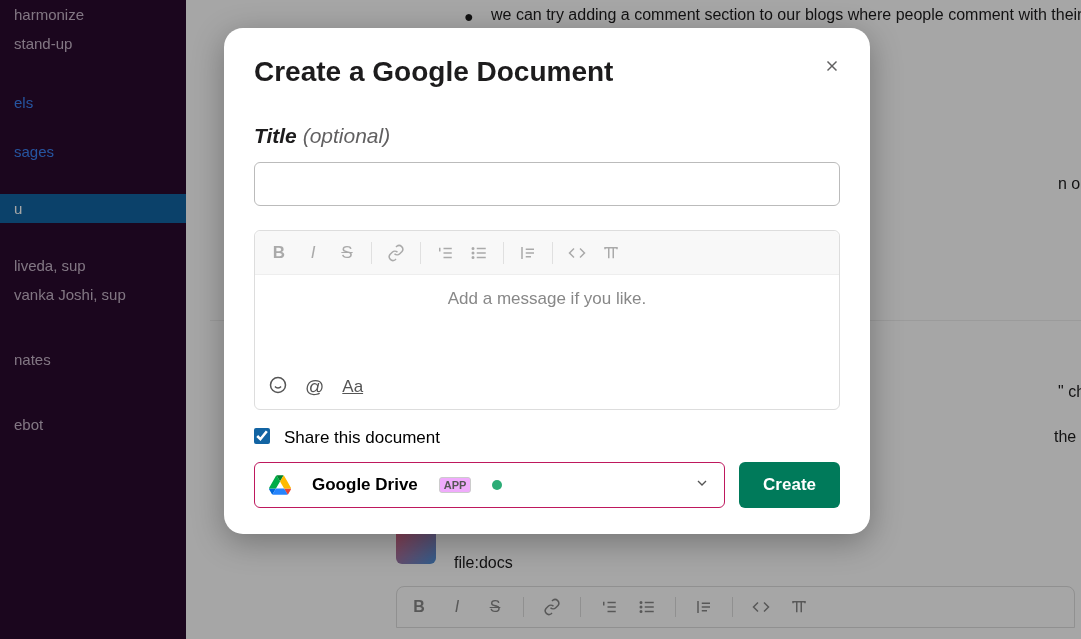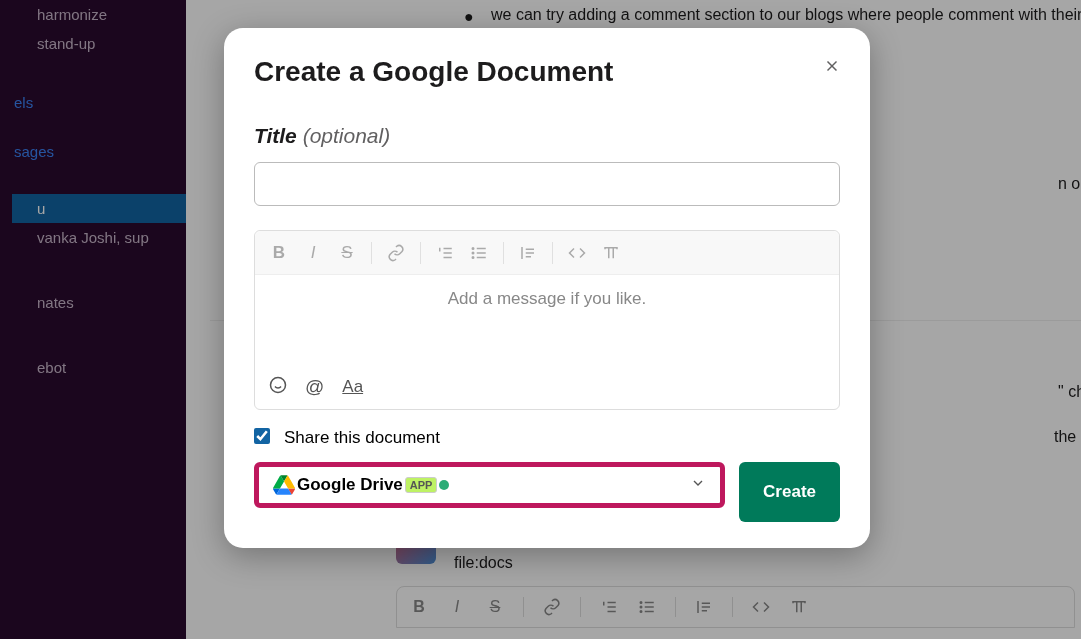--- a/index.html
+++ b/index.html
@@ -1,19 +1,19 @@
 <!DOCTYPE html>
 <html><head>
 <meta charset="utf-8">
 <style>
 * { box-sizing: border-box; margin: 0; padding: 0; }
 body { font-family: -apple-system, BlinkMacSystemFont, "Segoe UI", Helvetica, Arial, sans-serif; width: 1081px; height: 639px; overflow: hidden; position: relative; background: #fff; }
 
 .sidebar { position: absolute; left: 0; top: 0; width: 186px; height: 639px; background: #2a0a2e; color: #c7b5c9; font-size: 15px; overflow: hidden; }
-.sidebar-item { padding: 6px 25px; white-space: nowrap; margin-left: 12px; }
+.sidebar-item { padding: 6px 14px; white-space: nowrap; }
 .sidebar-item.selected { background: #1164A3; color: #fff; }
 .sidebar-header { padding: 14px 14px 6px; color: #3b82f6; font-size: 15px; }
 
 .main { position: absolute; left: 186px; top: 0; right: 0; height: 639px; background: #fff; color: #1d1c1d; }
 .bg-text { position: absolute; font-size: 16px; color: #1d1c1d; white-space: nowrap; }
 .bullet { position: absolute; left: 278px; font-size: 16px; }
 .avatar { position: absolute; width: 40px; height: 40px; border-radius: 6px; background: linear-gradient(135deg, #e85d75, #4a90d9); }
 
 .msg-toolbar { position: absolute; left: 210px; right: 6px; top: 586px; height: 42px; border: 1px solid #ddd; border-radius: 8px 8px 0 0; display: flex; align-items: center; padding: 0 12px; gap: 18px; color: #888; }
 .msg-toolbar .sep { width: 1px; height: 20px; background: #ddd; }
@@ -34,40 +34,41 @@
 .editor { margin-top: 24px; border: 1px solid #ddd; border-radius: 6px; }
 .editor-toolbar { height: 44px; border-bottom: 1px solid #eee; background: #f8f8f8; border-radius: 6px 6px 0 0; display:flex; align-items:center; padding: 0 14px; gap: 14px; color: #aaa; }
 .editor-toolbar .sep { width:1px; height:22px; background:#e0e0e0; }
 .editor-body { min-height: 90px; padding: 14px 16px; color: #888; font-size: 17px; text-align: center; }
 .editor-footer { height: 44px; display:flex; align-items:center; padding: 0 14px; gap: 18px; color: #555; }
 
 .share-row { margin-top: 18px; display:flex; align-items:flex-start; gap: 14px; font-size: 17px; }
 .share-row input[type=checkbox] { width: 16px; height: 16px; accent-color: #1264a3; }
 
 .dest-row { margin-top: 14px; display:flex; gap: 14px; }
-.dest-select { flex: 1; height: 46px; border: 5px solid #be185d; border-radius: 6px; display:flex; align-items:center; padding: 0 14px; gap: 2px; font-size: 17px; position: relative; }
-.app-badge { font-size: 11px; font-weight: 700; color: #555; background: #bef264; border: 1px solid #ccc; border-radius: 3px; padding: 1px 4px; }
+.dest-select { flex: 1; height: 46px; border: 1px solid #be185d; border-radius: 6px; display:flex; align-items:center; padding: 0 14px; gap: 21px; font-size: 17px; position: relative; }
+.app-badge { font-size: 11px; font-weight: 700; color: #555; background: #f0abfc; border: 1px solid #ccc; border-radius: 3px; padding: 1px 4px; }
 .presence-dot { width: 10px; height: 10px; border-radius: 50%; background: #2BAC76; }
 .chevron { position: absolute; right: 14px; color: #555; }
 
-.create-btn { height: 60px; padding: 0 24px; background: #007a5a; color: #fff; border: none; border-radius: 6px; font-size: 17px; font-weight: 700; cursor: pointer; text-align: center; }
+.create-btn { height: 46px; padding: 0 24px; background: #007a5a; color: #fff; border: none; border-radius: 6px; font-size: 17px; font-weight: 700; cursor: pointer; text-align: center; }
 
 .drive-icon { width: 22px; height: 20px; }
 .ico { width: 18px; height: 18px; }
 .divider { position:absolute; left:24px; right:0; top:320px; height:1px; background:#eee; }
 </style>
 </head>
 <body>
 
 <div class="sidebar">
   <div class="sidebar-item">harmonize</div>
   <div class="sidebar-item">stand-up</div>
   <div class="sidebar-header" style="margin-top:22px">els</div>
   <div class="sidebar-header" style="margin-top:12px">sages</div>
   <div class="sidebar-item selected" style="margin-top:28px">u</div>
+  <div class="sidebar-item" style="margin-top:28px">liveda, sup</div>
   <div class="sidebar-item">vanka Joshi, sup</div>
   <div class="sidebar-item" style="margin-top:36px">nates</div>
   <div class="sidebar-item" style="margin-top:36px">ebot</div>
 </div>
 
 <div class="main">
   <div class="bullet" style="top:8px">●</div>
   <div class="bg-text" style="left:305px; top:6px">we can try adding a comment section to our blogs where people comment with their feedback a</div>
   <div class="bg-text" style="left:872px; top:175px">n only sharing our website</div>
   <div class="divider"></div>

